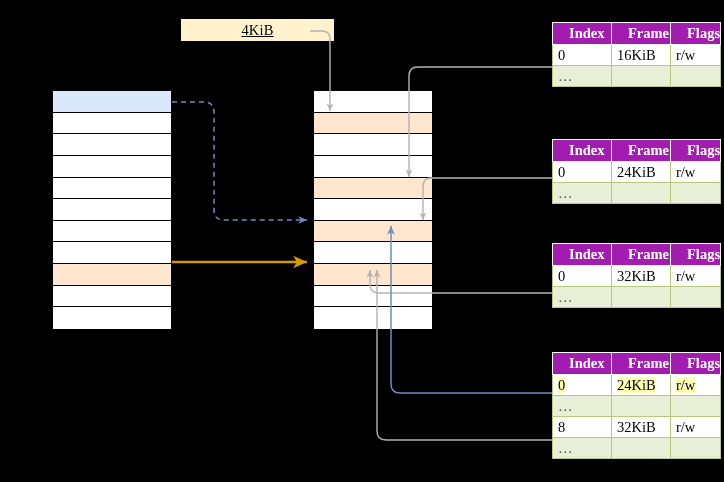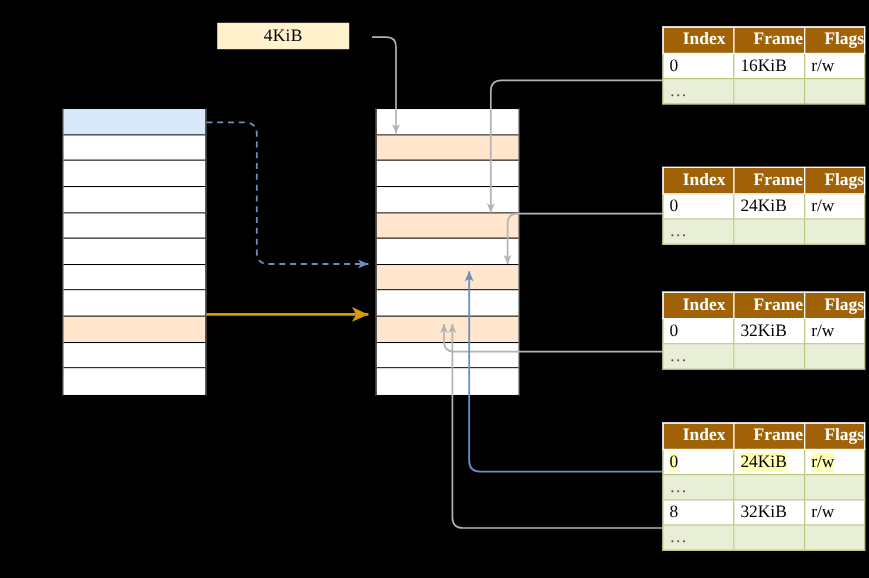--- a/index.html
+++ b/index.html
@@ -15,37 +15,37 @@
   .memrow.peach{background:#ffe6cc;}
 
   
   .labelbox{position:absolute;box-sizing:border-box;background:#fff2cc;
             color:#000;font-size:14.5px;display:flex;align-items:center;
             justify-content:center;letter-spacing:.2px;}
 
   
   .ptable{position:absolute;border-collapse:collapse;table-layout:fixed;
           border:1.4px solid #b7c97a;background:#fff;}
-  .ptable th{background:#a16207;color:#fff;font-weight:bold;font-size:14.5px;
+  .ptable th{background:#a21caf;color:#fff;font-weight:bold;font-size:14.5px;
              text-align:center;padding:2px 16px;height:22px;
              border:1.4px solid #fff;box-sizing:border-box;}
   .ptable td{font-size:14.5px;color:#000;text-align:left;padding:1px 5px;
              height:21px;border:1.2px solid #b7c97a;box-sizing:border-box;
              background:#fff;white-space:nowrap;overflow:hidden;}
   .ptable tr.dots td{background:#e9efd6;color:#555;letter-spacing:2px;}
 
   
   #wires{position:absolute;left:0;top:0;width:724px;height:482px;pointer-events:none;}
 </style>
 </head>
 <body>
 
 <div id="stage">
 
-  <div class="labelbox" id="size-label" style="left:181px;top:19px;width:110px;height:22px;">4KiB</div>
+  <div class="labelbox" id="size-label" style="left:181px;top:19px;width:153px;height:22px;text-decoration:underline;">4KiB</div>
 
   <div class="memcol" id="vmem" style="left:52px;top:90px;width:120px;height:240px;">
       <div class="memrow blue" style="height: 21.6364px;"></div>
       <div class="memrow" style="height: 21.6364px;"></div>
       <div class="memrow" style="height: 21.6364px;"></div>
       <div class="memrow" style="height: 21.6364px;"></div>
       <div class="memrow" style="height: 21.6364px;"></div>
       <div class="memrow" style="height: 21.6364px;"></div>
       <div class="memrow" style="height: 21.6364px;"></div>
       <div class="memrow" style="height: 21.6364px;"></div>

